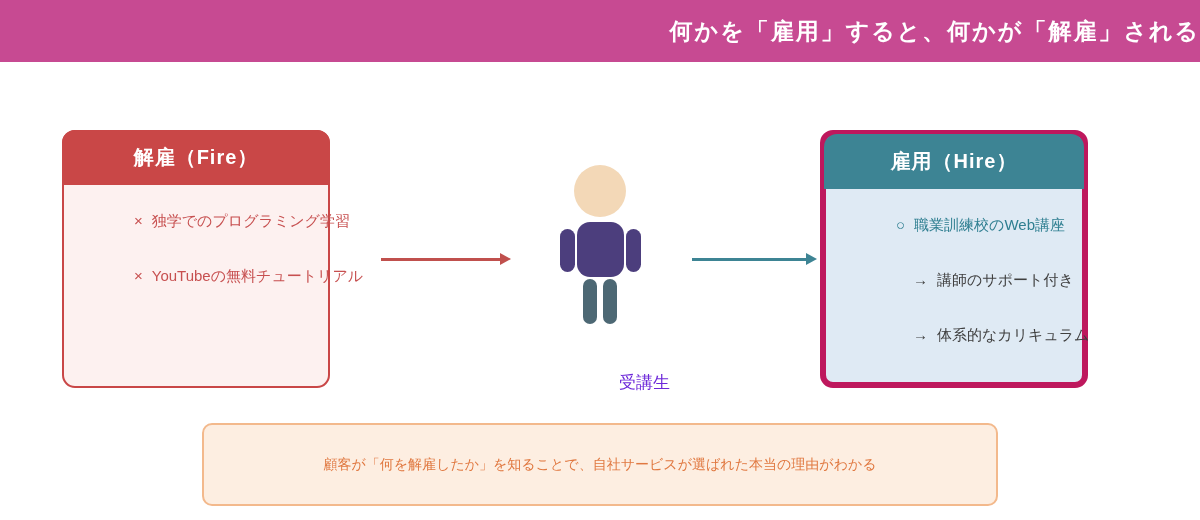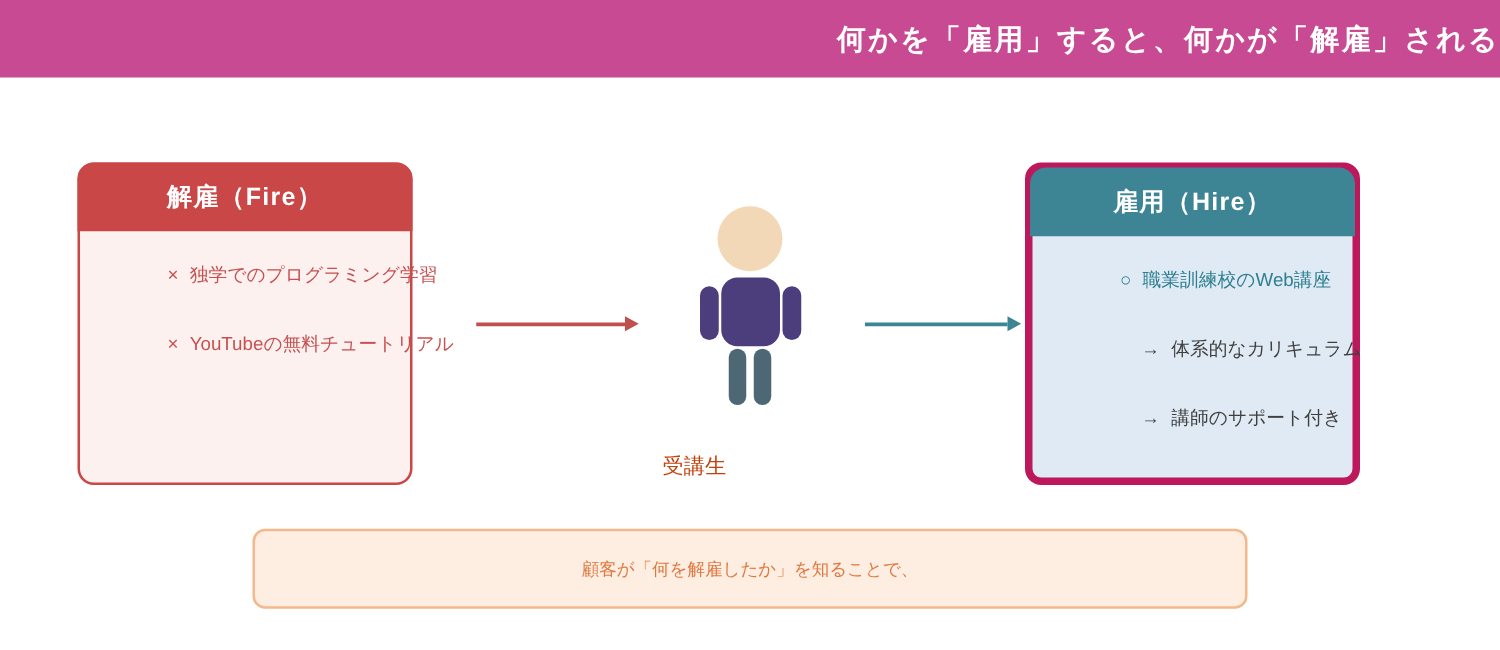--- a/index.html
+++ b/index.html
@@ -51,27 +51,27 @@
   .person-part { position:absolute; }
   .person-head  { left:574px; top:165px; width:52px; height:52px; border-radius:50%; background:#f3d8b7; }
   .person-torso { left:577px; top:222px; width:47px; height:55px; border-radius:13px; background:#4c3e7d; }
   .person-arm   { top:229px; width:15px; height:43px; border-radius:8px; background:#4c3e7d; }
   .person-arm.left  { left:560px; }
   .person-arm.right { left:626px; }
   .person-leg   { top:279px; width:14px; height:45px; border-radius:7px; background:#4d6874; }
   .person-leg.left  { left:583px; }
   .person-leg.right { left:603px; }
   .person-label {
-    position:absolute; left:530px; top:361px; width:140px; text-align:left;
-    color:#c2410c; font-size:17px;
+    position:absolute; left:530px; top:371px; width:140px; text-align:right;
+    color:#6d28d9; font-size:17px;
   }
 
   
   .note {
-    position:absolute; left:202px; top:423px; width:796px; height:64px; box-sizing:border-box;
+    position:absolute; left:202px; top:423px; width:796px; height:83px; box-sizing:border-box;
     background:#fdeee1; border:2px solid #f3b98c; border-radius:10px;
     display:flex; flex-direction:row; align-items:center; justify-content:center;
     color:#e07840; font-size:14px; line-height:23px;
   }
 </style>
 </head>
 <body>
 
 <div class="stage">
 
@@ -95,36 +95,37 @@
 
   <section class="card hire">
     <div class="card-header">
       <span>雇用（Hire）</span>
     </div>
     <div class="card-body">
       <div class="item hire-primary">
         <span class="mark">○</span><span>職業訓練校のWeb講座</span>
       </div>
       <div class="item hire-sub">
-        <span class="mark">→</span><span>体系的なカリキュラム</span>
+        <span class="mark">→</span><span>講師のサポート付き</span>
       </div>
       <div class="item hire-sub">
-        <span class="mark">→</span><span>講師のサポート付き</span>
+        <span class="mark">→</span><span>体系的なカリキュラム</span>
       </div>
     </div>
   </section>
 
   <div class="arrow red"></div>
   <div class="arrow teal"></div>
 
   <div class="person-part person-head"></div>
   <div class="person-part person-torso"></div>
   <div class="person-part person-arm left"></div>
   <div class="person-part person-arm right"></div>
   <div class="person-part person-leg left"></div>
   <div class="person-part person-leg right"></div>
   <div class="person-label">受講生</div>
 
   <div class="note">
     <span>顧客が「何を解雇したか」を知ることで、</span>
+    <span>自社サービスが選ばれた本当の理由がわかる</span>
   </div>
 
 </div>
 
 </body></html>

